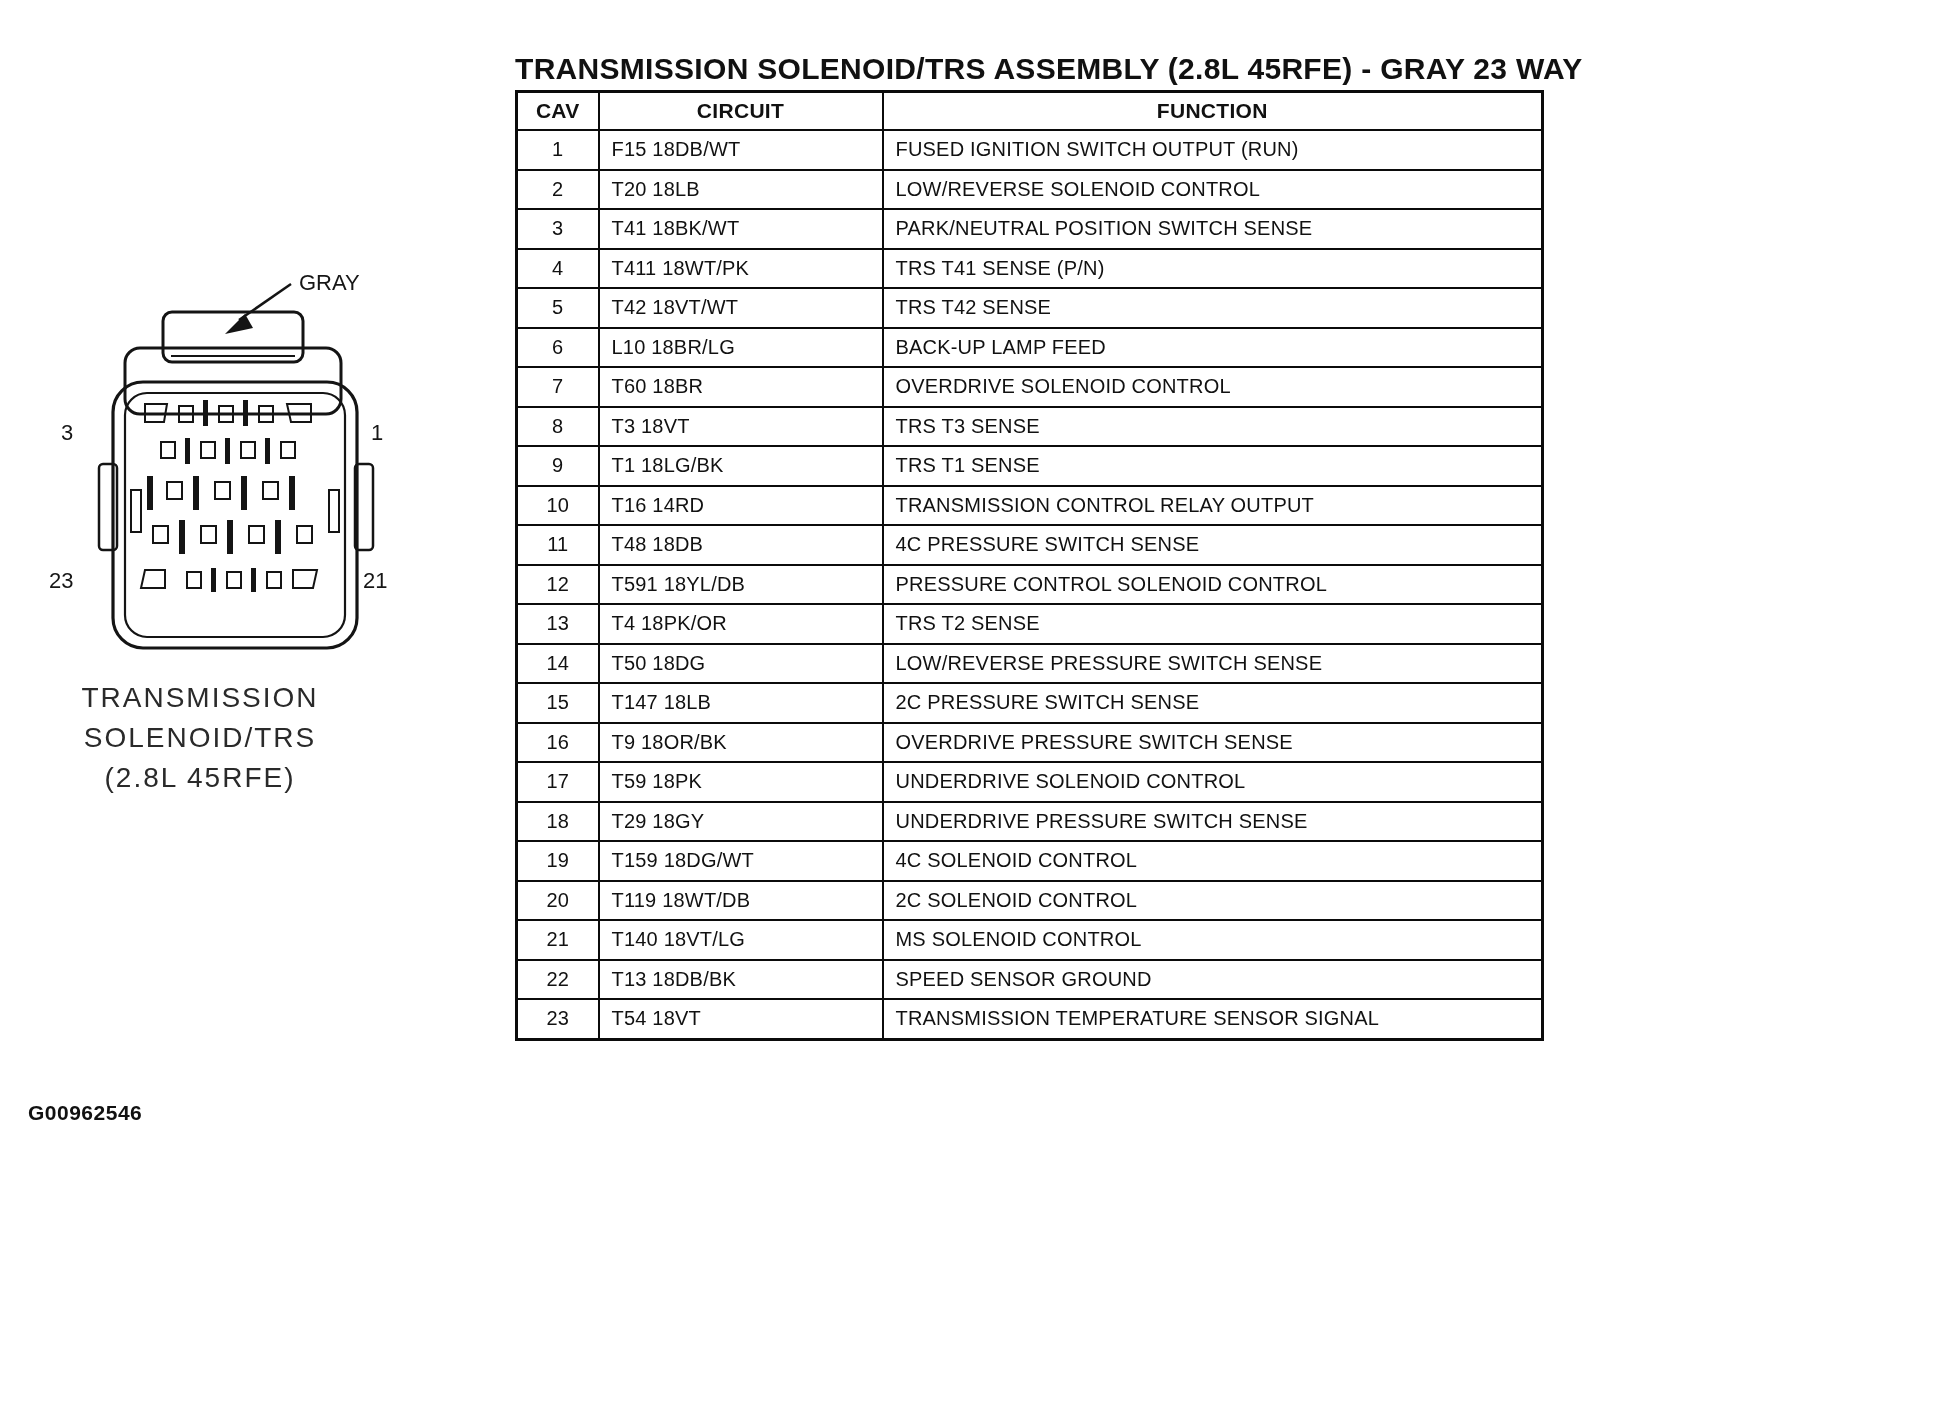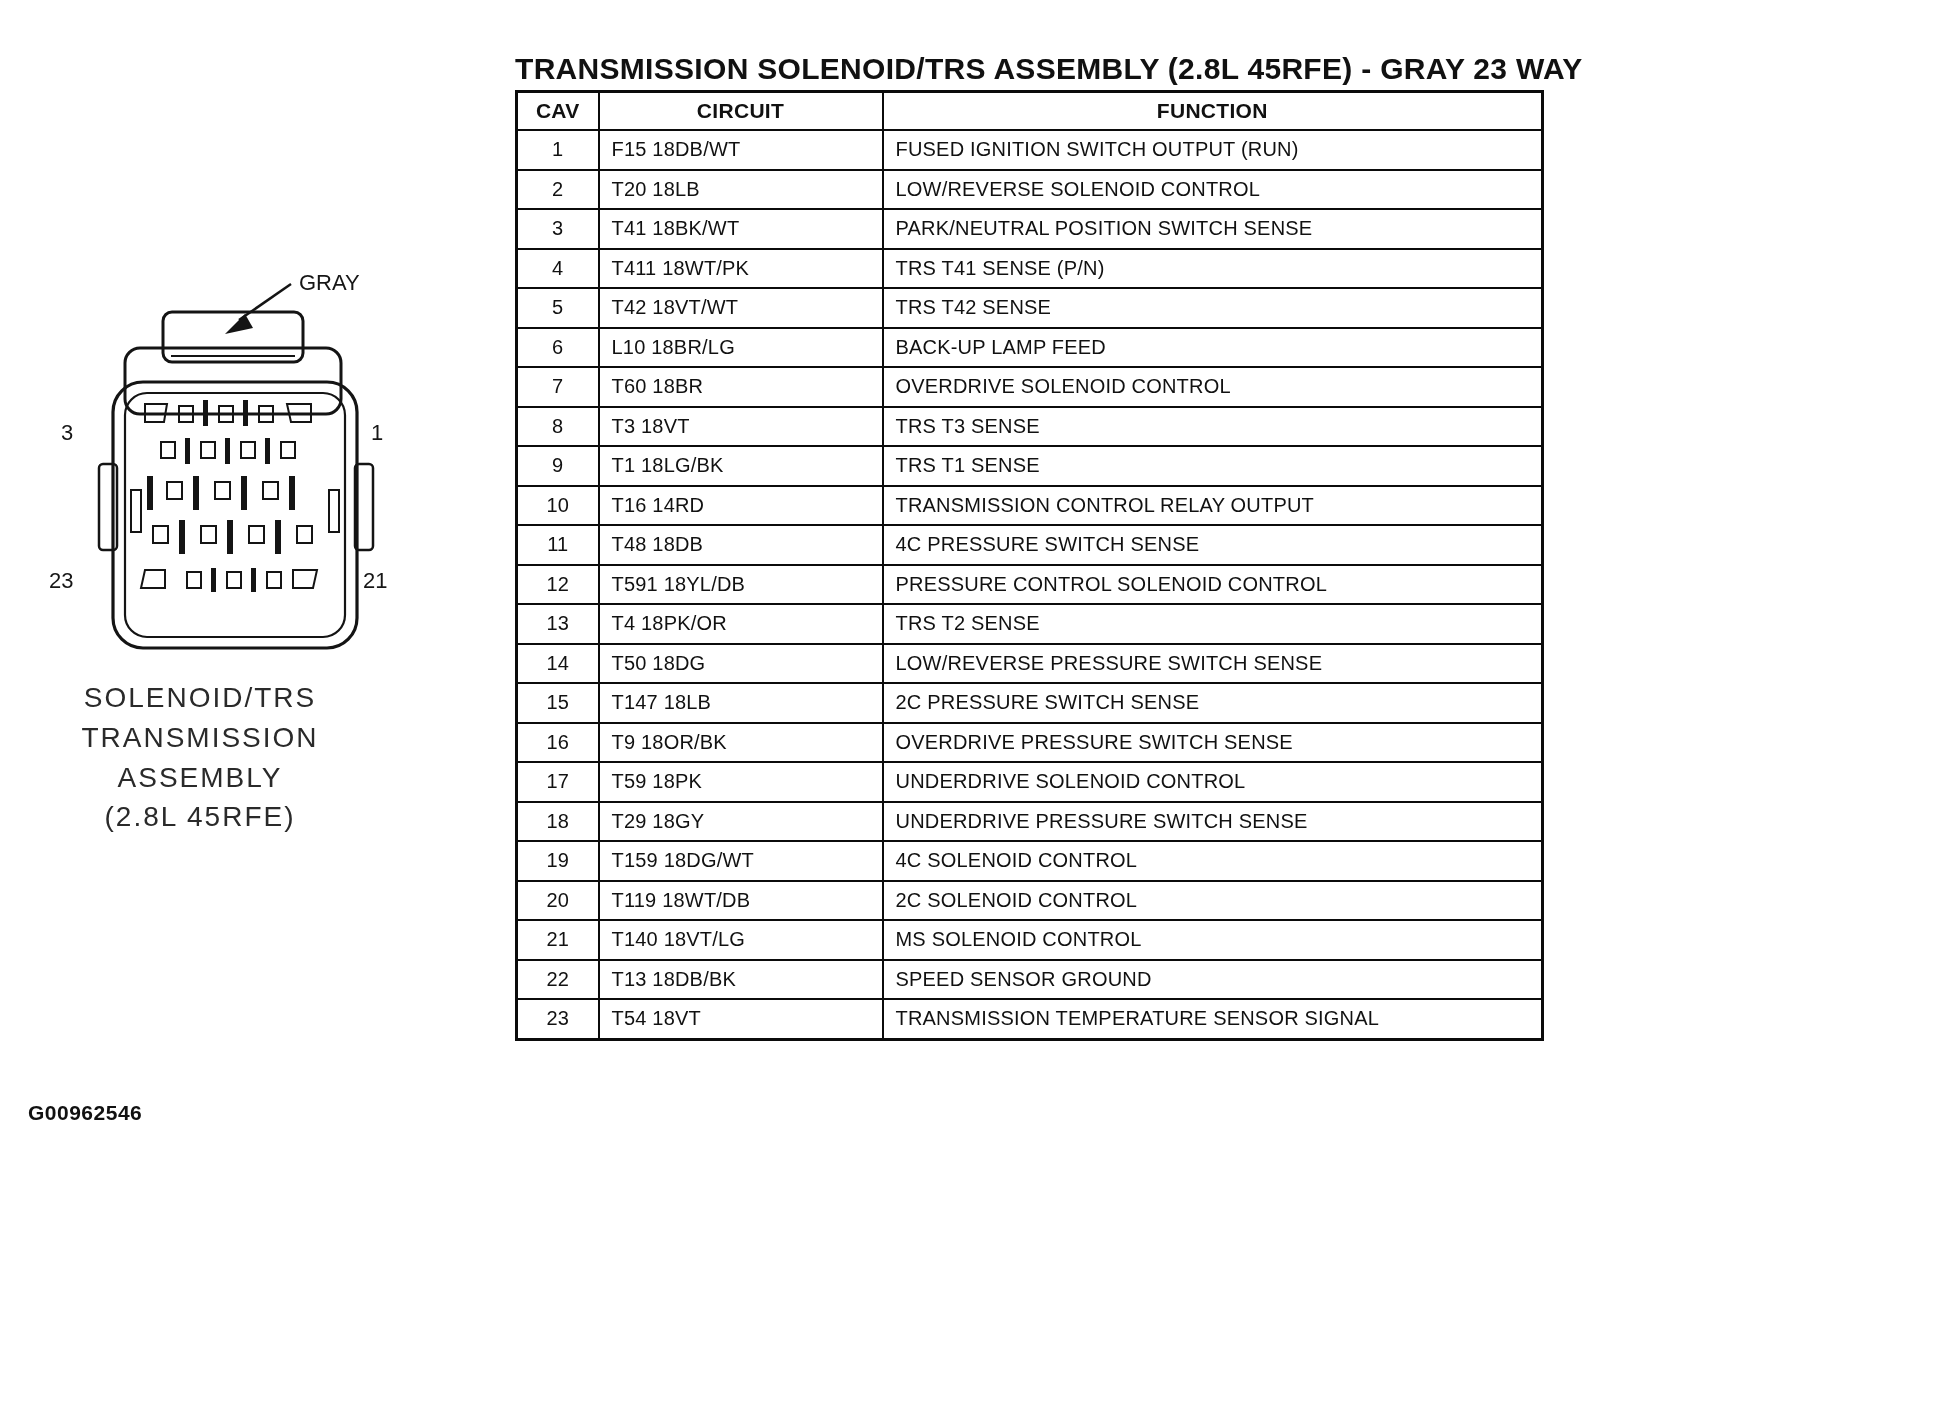--- a/index.html
+++ b/index.html
@@ -187,23 +187,22 @@
       </g>
     </svg>
 
     <div class="pin-label tl">3</div>
     <div class="pin-label tr">1</div>
     <div class="pin-label bl">23</div>
     <div class="pin-label br">21</div>
   </div>
 
   <div class="figure-caption">
+    <div>TRANSMISSION</div>
     <div>SOLENOID/TRS</div>
-    <div>TRANSMISSION</div>
-    <div>ASSEMBLY</div>
     <div>(2.8L 45RFE)</div>
   </div>
 
   <div class="figure-id">G00962546</div>
 
   <div class="table-title">TRANSMISSION SOLENOID/TRS ASSEMBLY (2.8L 45RFE) - GRAY 23 WAY</div>
 
   <table class="pinout">
     <colgroup>
       <col style="width:82px">

